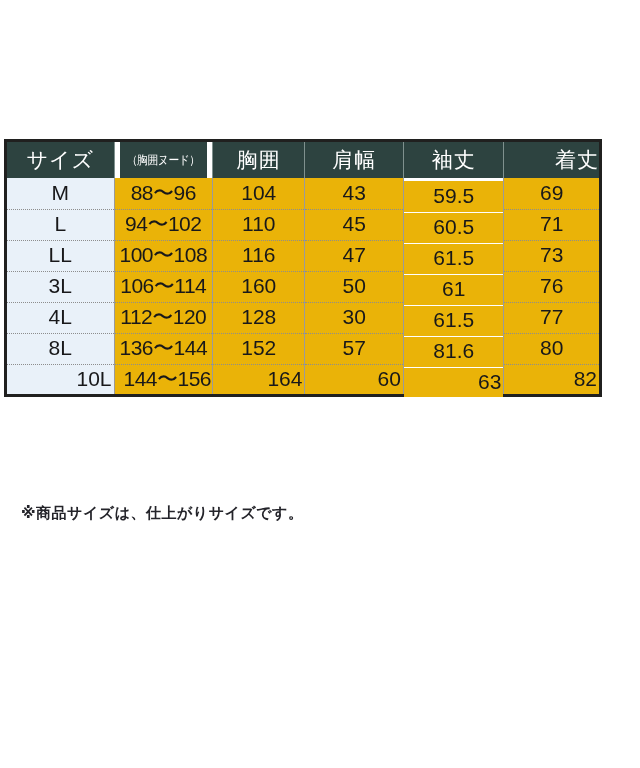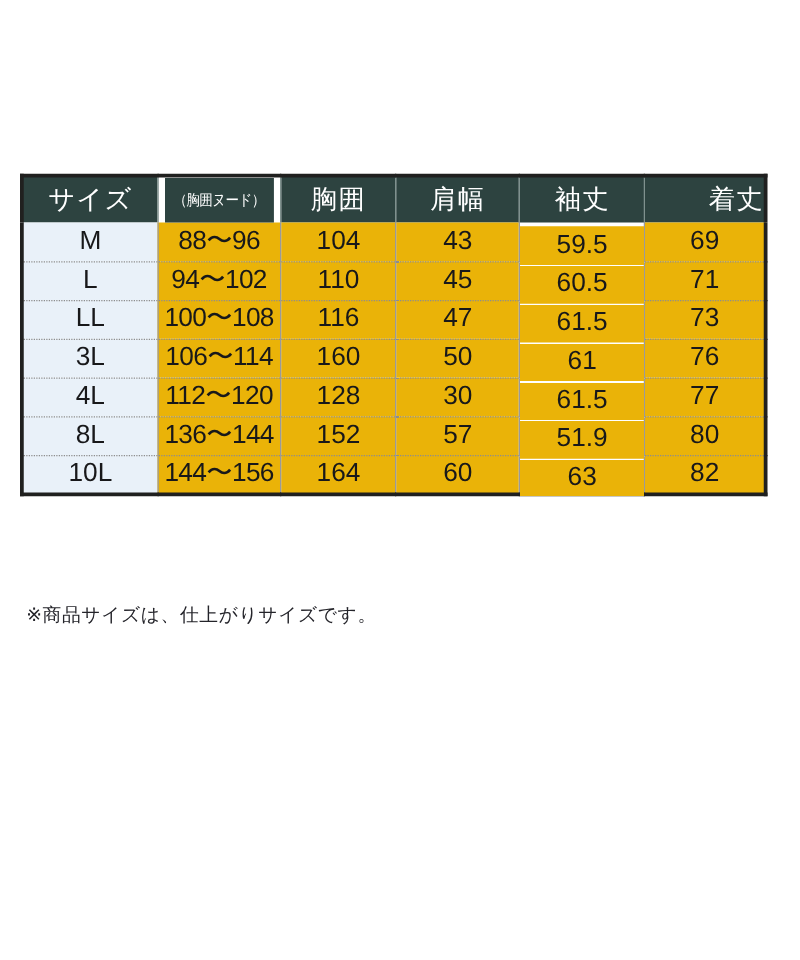--- a/index.html
+++ b/index.html
@@ -19,21 +19,21 @@
   .page {
     position: absolute;
     left: 0; top: 0;
     width: 640px;
     height: 768px;
   }
 
   
   .size-table-wrap {
     position: absolute;
-    left: 16px;
+    left: 4px;
     top: 139px;
     width: 598px;
   }
 
   table.size-table {
     width: 598px;
     border-collapse: collapse;
     table-layout: fixed;
     border: 3px solid #20201f;
     background: #ffffff;
@@ -79,21 +79,21 @@
     color: #18181a;
     background: #eab308;
     border-right: 1px solid #9a9a9a;
     border-bottom: 1px dotted #8d8d8d;
     box-sizing: border-box;
     line-height: 1.05;
     word-break: break-all;
     overflow: visible;
   }
   table.size-table tbody td:last-child { border-right: none; }
-  table.size-table tbody tr:last-child td { border-bottom: none; }
+  table.size-table tbody tr:last-child td { border-bottom: none; text-align: right; }
 
   
   table.size-table tbody td.col-size {
     background: #e9f1f9;
   }
 
   
   table.size-table tbody td.col-nude {
     letter-spacing: -0.5px;
     white-space: normal;
@@ -103,25 +103,26 @@
   
   table.size-table tbody td.col-sleeve {
     position: relative;
     top: 3px;
   }
 
   
   .footnote {
     position: absolute;
     left: 21px;
-    top: 483px;
+    top: 504px;
     font-size: 15px;
     color: #24242a;
     letter-spacing: 0.5px;
     white-space: nowrap;
+    font-weight: bold;
   }
 </style>
 </head>
 <body>
 
 <div class="page">
 
   <div class="size-table-wrap">
     <table class="size-table">
       <colgroup>
@@ -181,21 +182,21 @@
             <td class="col-bust">128</td>
             <td class="col-shoulder">30</td>
             <td class="col-sleeve">61.5</td>
             <td class="col-length">77</td>
           </tr>
           <tr>
             <td class="col-size">8L</td>
             <td class="col-nude">136〜144</td>
             <td class="col-bust">152</td>
             <td class="col-shoulder">57</td>
-            <td class="col-sleeve">51.9</td>
+            <td class="col-sleeve">81.6</td>
             <td class="col-length">80</td>
           </tr>
           <tr>
             <td class="col-size">10L</td>
             <td class="col-nude">144〜156</td>
             <td class="col-bust">164</td>
             <td class="col-shoulder">60</td>
             <td class="col-sleeve">63</td>
             <td class="col-length">82</td>
           </tr>

